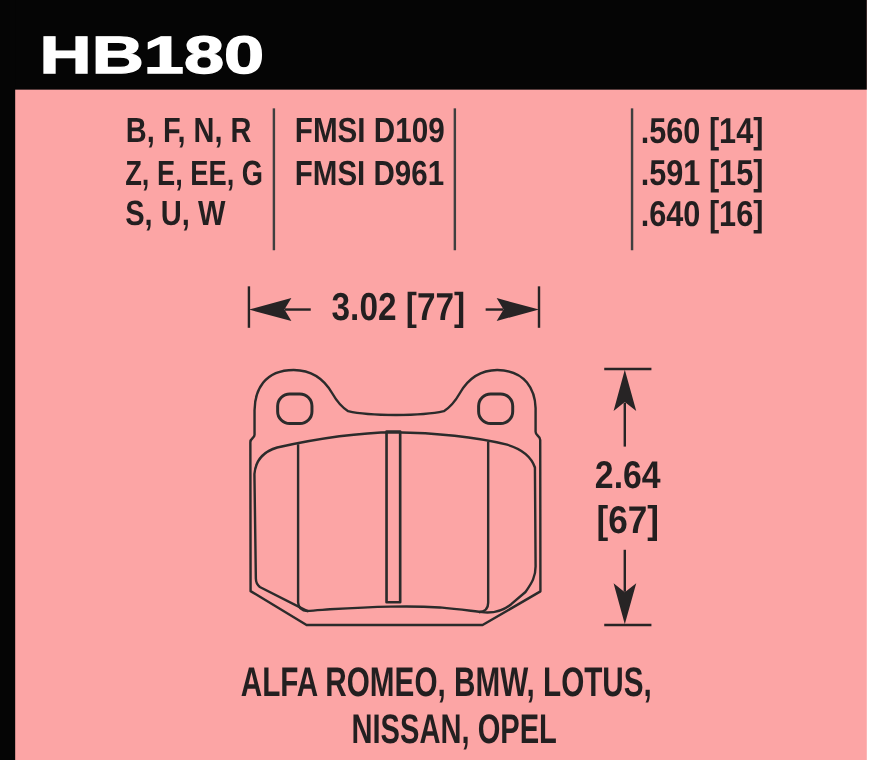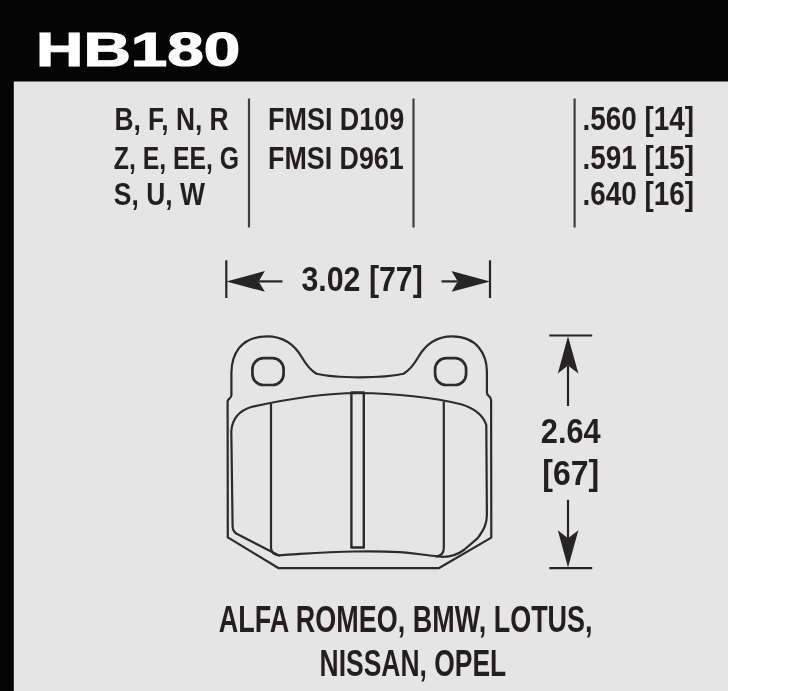--- a/index.html
+++ b/index.html
@@ -1,16 +1,16 @@
 <!DOCTYPE html>
 <html><head>
 <meta charset="utf-8">
 <style>
   html,body{margin:0;padding:0;background:#ffffff;}
-  #page{position:relative;width:728px;height:691px;background:#e5e5e5;overflow:hidden;
+  #page{position:relative;width:788px;height:691px;background:#fca5a5;overflow:hidden;
         font-family:"Liberation Sans", sans-serif;}
   svg text{font-family:"Liberation Sans", sans-serif;font-weight:bold;}
 </style>
 </head>
 <body>
 <div id="page">
 <svg width="800" height="691" viewBox="0 0 800 691">
 
   <rect x="0" y="0" width="795.2" height="81.5" fill="#050505"></rect>
   <rect x="0" y="0" width="13.8" height="691" fill="#050505"></rect>

